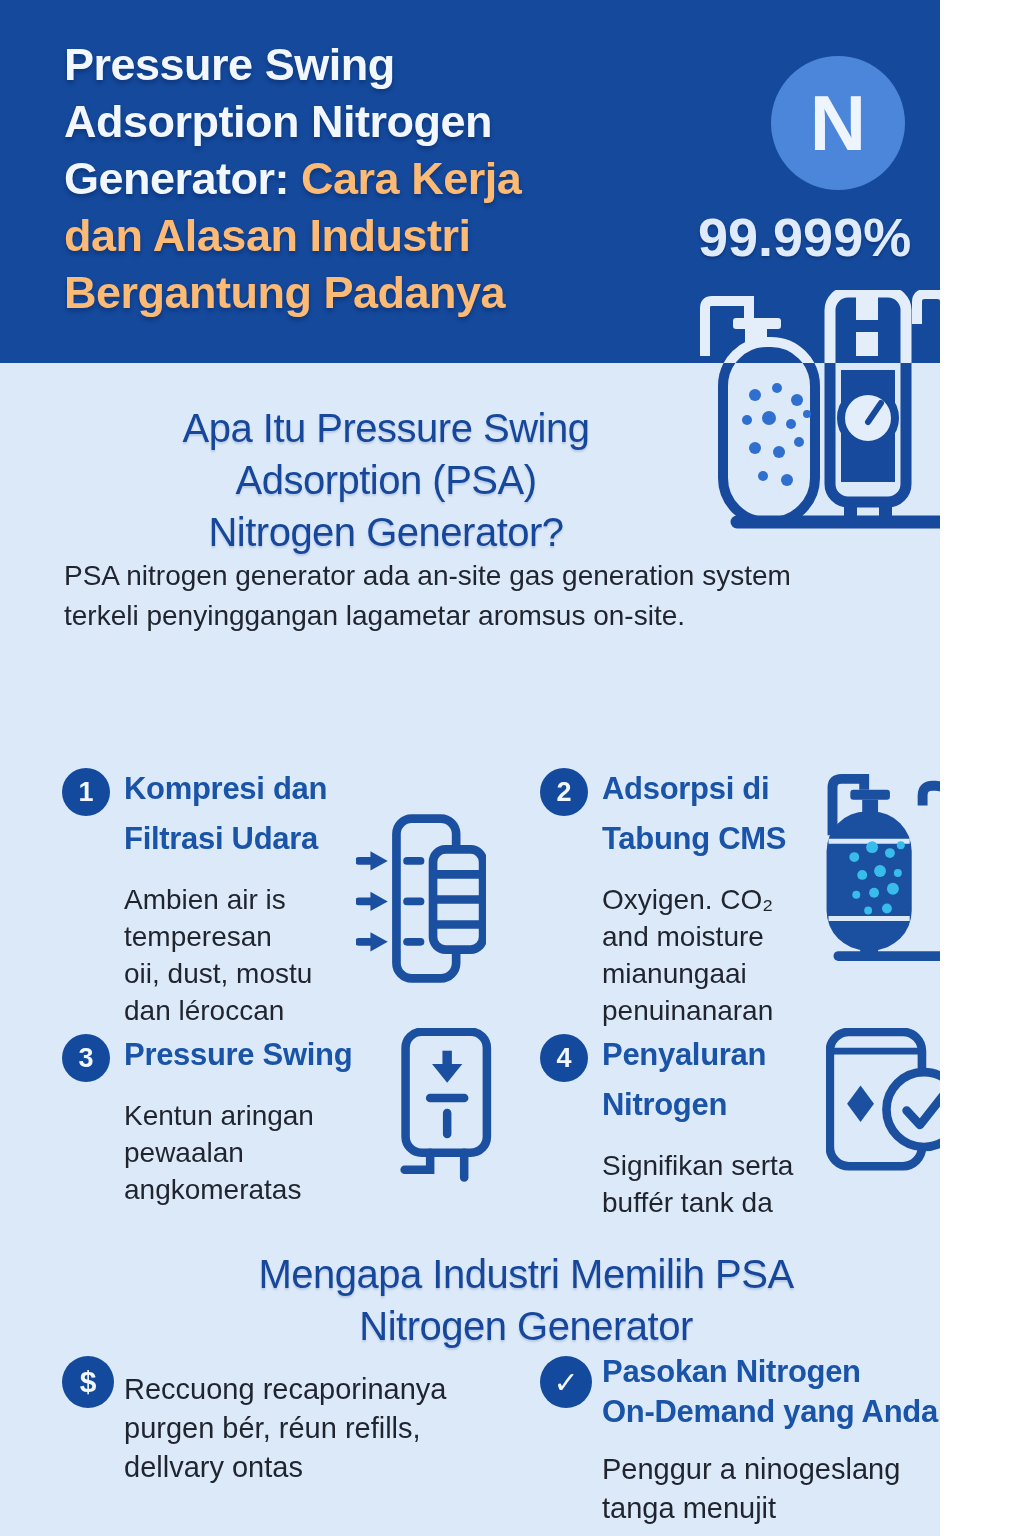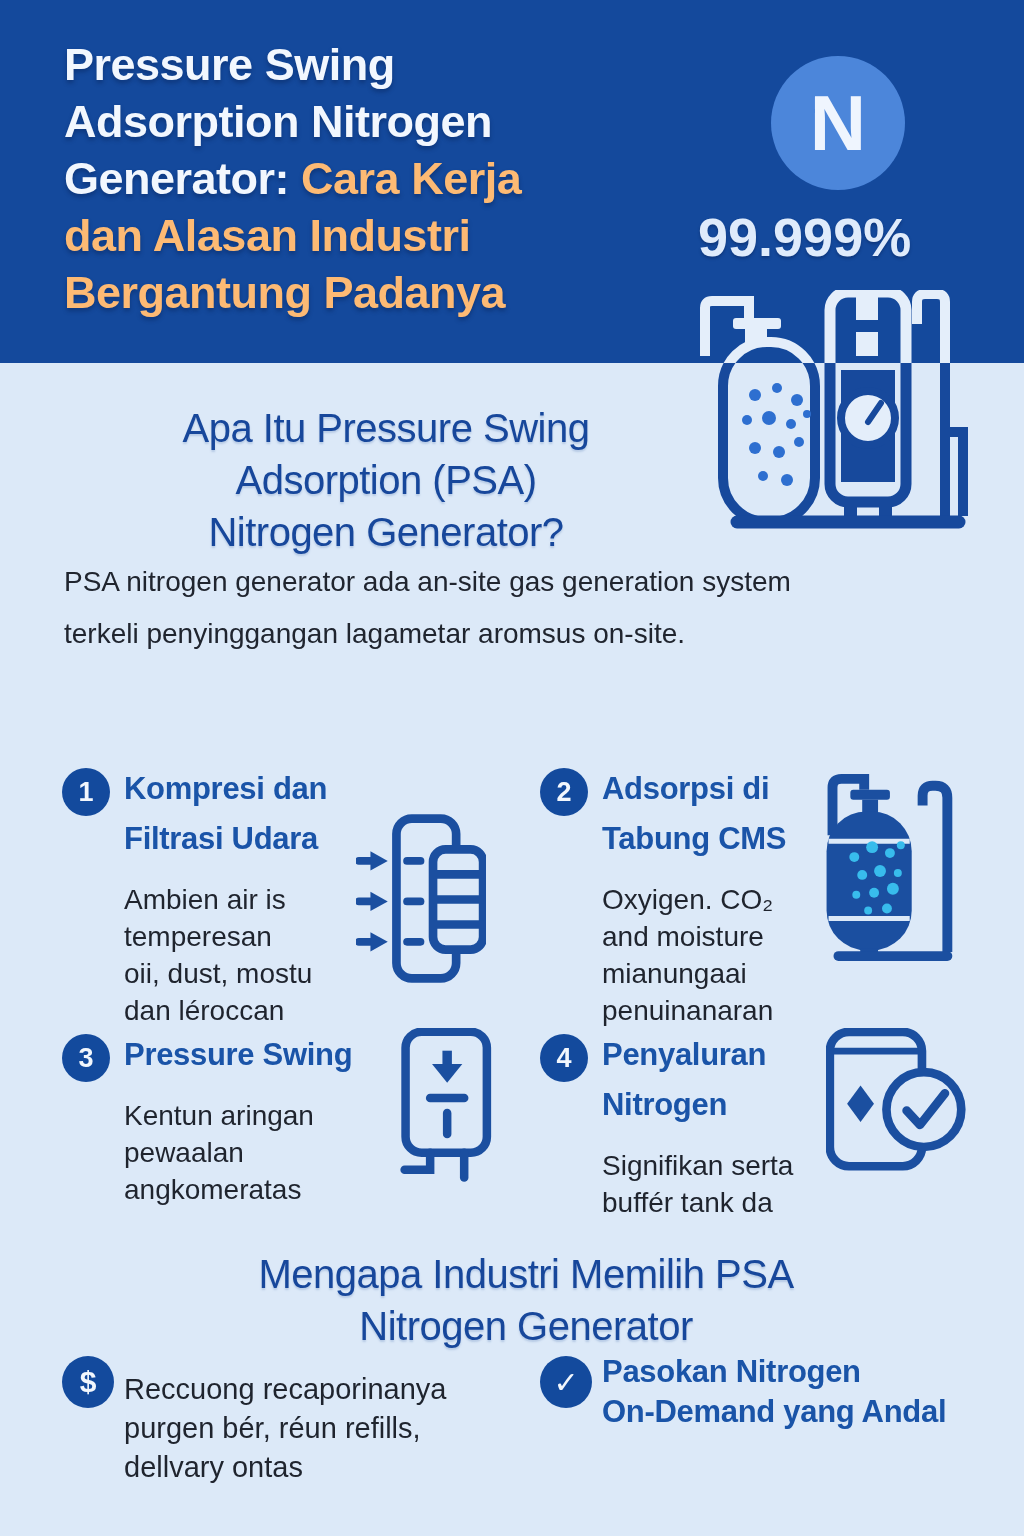--- a/index.html
+++ b/index.html
@@ -1,17 +1,17 @@
 <!DOCTYPE html>
 <html><head>
 <meta charset="utf-8">
 <style>
   html,body{margin:0;padding:0;}
   .page{
-    position:relative;width:1024px;height:1536px;overflow:hidden;
+    position:relative;width:940px;height:1536px;overflow:hidden;
     background:#DCE9F8;
     font-family:"Liberation Sans","DejaVu Sans",sans-serif;
   }
   
   .hero{position:absolute;left:0;top:0;width:1024px;height:363px;background:#14499C;}
   .hero-title{
     position:absolute;left:64px;top:36px;width:680px;margin:0;
     white-space:pre-line;color:#F2F7FE;
     font-size:45px;line-height:57px;letter-spacing:-0.5px;
     text-shadow:0 3px 4px rgba(6,28,74,.4);
@@ -35,21 +35,21 @@
     position:absolute;margin:12px;white-space:pre-line;color:#17479B;
     font-weight:400;letter-spacing:-0.5px;
     text-shadow:0 2px 2px rgba(125,155,200,.4);
     text-align:center;
   }
   .h-what{left:64px;top:390px;width:620px;font-size:40px;line-height:52px;}
   .h-how{left:64px;top:684px;width:900px;font-size:40px;line-height:52px;}
   .h-why{left:64px;top:1236px;width:900px;font-size:40px;line-height:52px;}
   .p-what{
     position:absolute;left:64px;top:556px;width:930px;margin:0;white-space:pre-line;
-    color:#20252F;font-size:28px;line-height:52px;font-weight:400;
+    color:#20252F;font-size:28px;line-height:40px;font-weight:400;
   }
   
   .step{position:absolute;}
   .step1{left:62px;top:762px;width:460px;height:250px;}
   .step2{left:540px;top:762px;width:460px;height:250px;}
   .step3{left:62px;top:1028px;width:460px;height:170px;}
   .step4{left:540px;top:1028px;width:460px;height:170px;}
   .badge{
     position:absolute;left:0;top:6px;width:48px;height:48px;border-radius:50%;
     background:#134A9D;color:#F2F7FD;display:flex;align-items:center;justify-content:center;
@@ -283,16 +283,18 @@
     </div>
   </div>
 
   <div class="benefit benefit2">
     <div class="badge">
         <span>✓</span>
       </div>
     <div class="benefit-text">
       <h3>Pasokan Nitrogen
 On-Demand yang Andal</h3>
+      <p>Penggur a ninogeslang
+tanga menujit</p>
     </div>
   </div>
 
 </div>
 
 </body></html>

